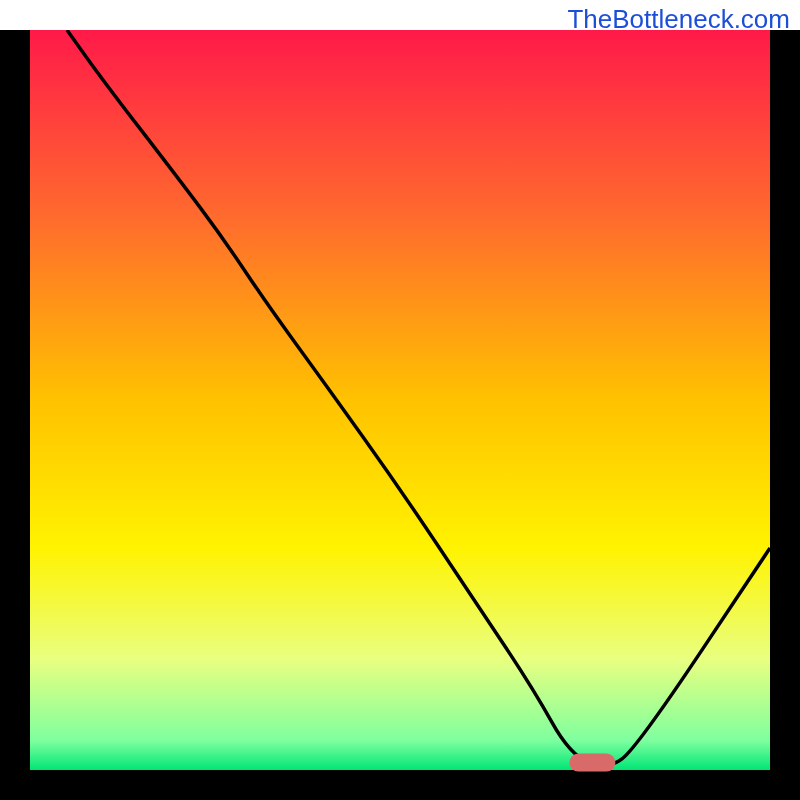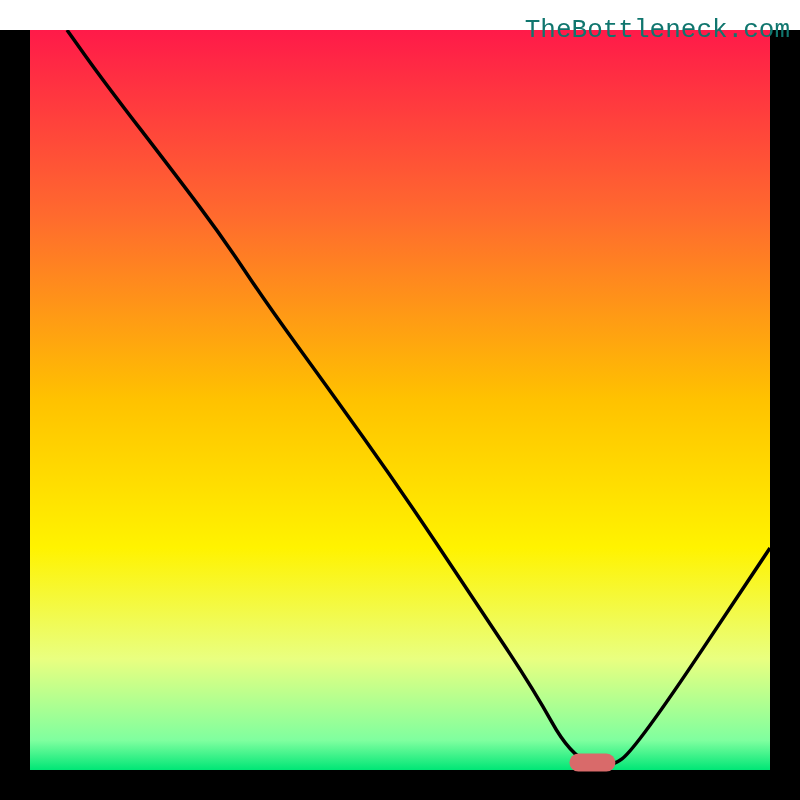--- a/index.html
+++ b/index.html
@@ -6,25 +6,25 @@
     margin: 0;
     padding: 0;
     background: #fff;
     width: 800px;
     height: 800px;
     overflow: hidden;
     position: relative;
   }
   .watermark {
     position: absolute;
-    top: 15px;
+    top: 4px;
     right: 10px;
-    font-family: Liberation Mono, monospace;
+    font-family: Liberation Sans, sans-serif;
     font-size: 26px;
-    color: #0f766e;
+    color: #1d4ed8;
     z-index: 10;
   }
   .frame {
     position: absolute;
     left: 0;
     top: 30px;
     width: 800px;
     height: 770px;
   }
   svg {

